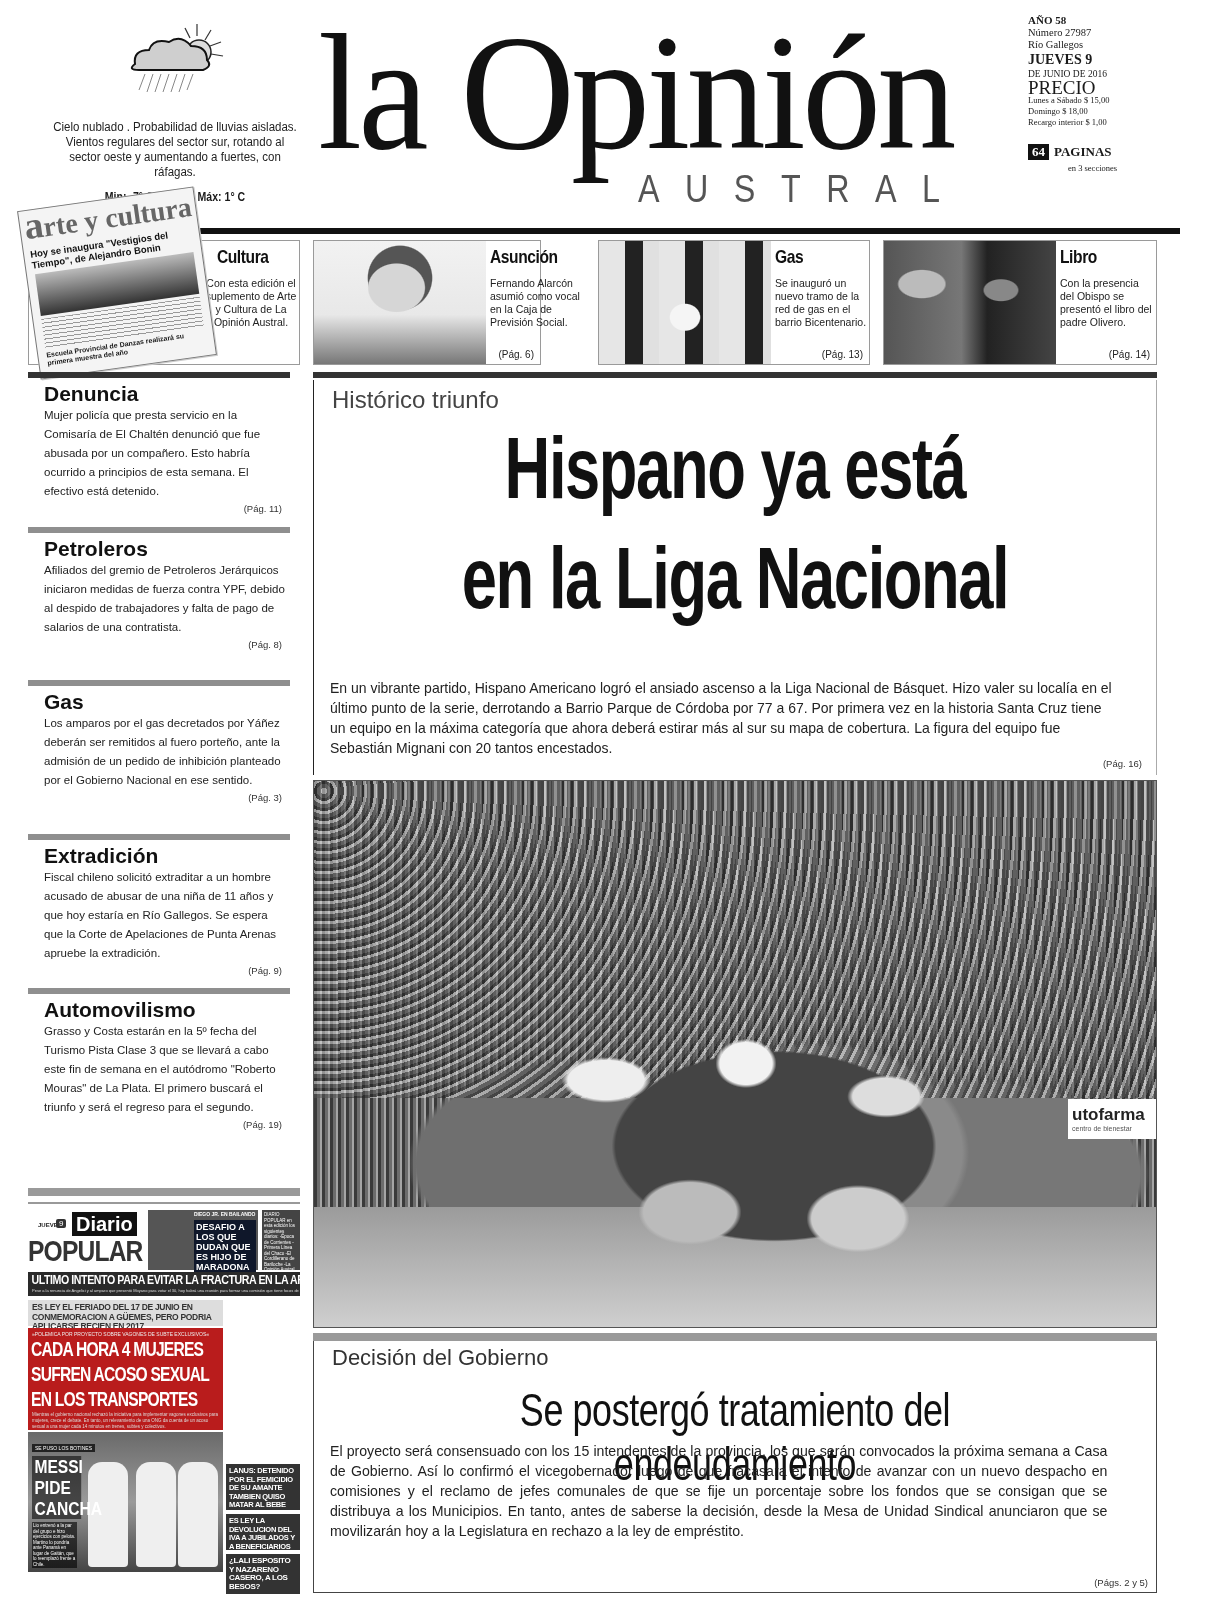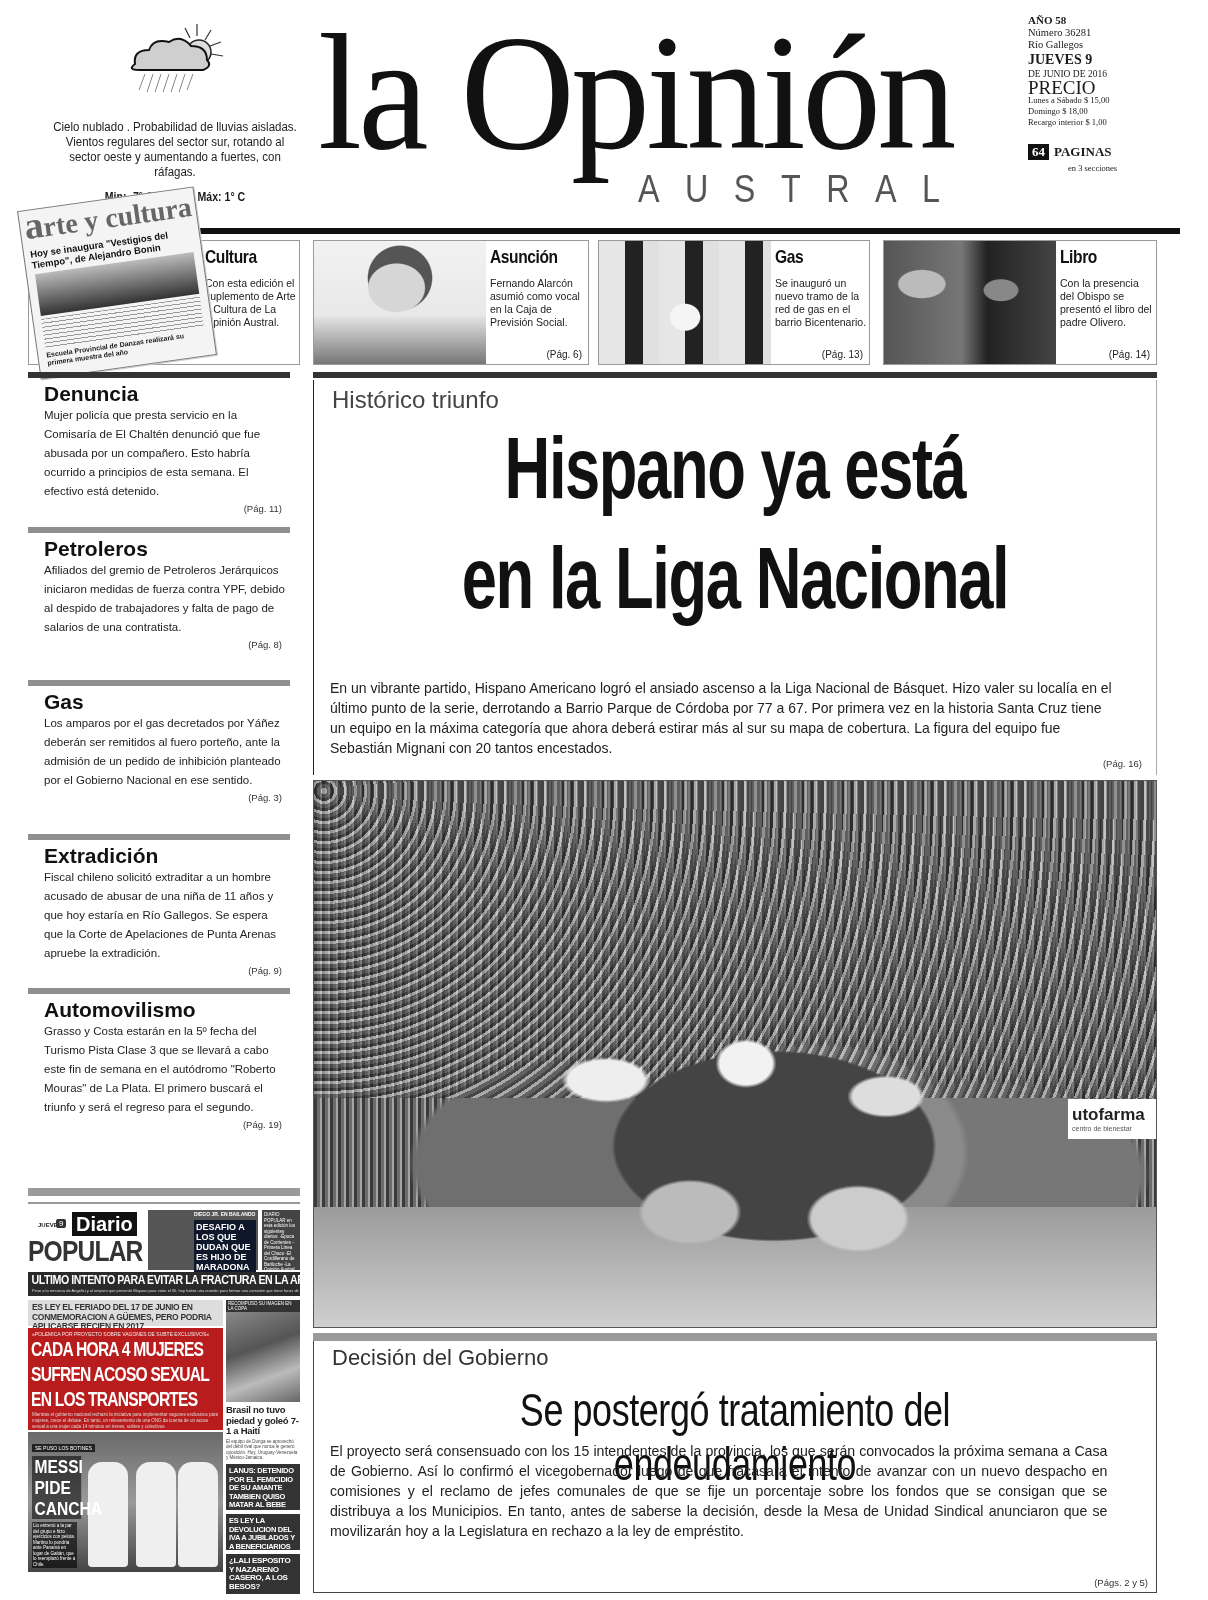--- a/index.html
+++ b/index.html
@@ -165,53 +165,53 @@
   </div>
 </div>
 
 <div class="abs masthead">
   <div class="masthead-title">la Opinión</div>
   <div class="masthead-sub">AUSTRAL</div>
 </div>
 
 <div class="abs edition">
   <div class="ed-year">AÑO 58</div>
-  <div class="ed-line">Número 36281</div>
+  <div class="ed-line">Número 27987</div>
   <div class="ed-line">Río Gallegos</div>
   <div class="ed-day">JUEVES 9</div>
   <div class="ed-date">DE JUNIO DE 2016</div>
   <div class="ed-price-h">PRECIO</div>
   <div class="ed-price">Lunes a Sábado $ 15,00</div>
   <div class="ed-price">Domingo $ 18,00</div>
   <div class="ed-price">Recargo interior $ 1,00</div>
   <div class="ed-pages">
     <span class="ed-pages-num">64</span>
     <span>PAGINAS</span>
   </div>
   <div class="ed-sections">en 3 secciones</div>
 </div>
 
 <div class="abs topbar"></div>
 
 <div class="abs teaser" style="left:28px;width:272px;">
-  <div class="txt" style="left:176px;width:92px;">
+  <div class="txt" style="left:176px;width:92px;text-align:center;">
     <h3>Cultura</h3>
     <p>Con esta edición el suplemento de Arte y Cultura de La Opinión Austral.</p>
   </div>
 </div>
 
 <div class="abs supp">
   <div class="supp-head"><span>a</span><span style="font-size:28px;">rte y cultura</span></div>
   <div class="supp-title">Hoy se inaugura "Vestigios del Tiempo", de Alejandro Bonin</div>
   <div class="supp-photo"></div>
   <div class="supp-lines"></div>
   <div class="supp-foot">Escuela Provincial de Danzas realizará su primera muestra del año</div>
 </div>
 
-<div class="abs teaser" style="left:313px;width:276px;">
+<div class="abs teaser" style="left:313px;width:228px;">
   <div class="photo" style="width:172px;background:radial-gradient(ellipse at 48% 38%,#c9a98a 0 0,#d6d6d6 0 22%,transparent 23%),radial-gradient(ellipse at 50% 30%,#555 0 26%,transparent 27%),linear-gradient(180deg,#f2f2f2 0%,#e8e8e8 60%,#777 100%);"></div>
   <div class="txt" style="left:176px;width:92px;">
     <h3>Asunción</h3>
     <p>Fernando Alarcón asumió como vocal en la Caja de Previsión Social.</p>
   </div>
   <div class="pg">(Pág. 6)</div>
 </div>
 
 <div class="abs teaser" style="left:598px;width:272px;">
   <div class="photo" style="width:172px;background:radial-gradient(ellipse at 50% 62%,#f5f5f5 0 12%,transparent 13%),repeating-linear-gradient(90deg,#e6e6e6 0 26px,#222 26px 44px,#e0e0e0 44px 60px),#ddd;"></div>
@@ -312,26 +312,20 @@
 
   <div class="dp-band">
     <div class="t">ULTIMO INTENTO PARA EVITAR LA FRACTURA EN LA AFA</div>
     <div class="s">Pese a la renuncia de Angelici y al amparo que presentó Moyano para votar el 30, hoy habrá una reunión para formar una comisión que tiene focos de conflicto</div>
   </div>
 
   <div class="dp-ley">
     <div class="t">ES LEY EL FERIADO DEL 17 DE JUNIO EN CONMEMORACION A GÜEMES, PERO PODRIA APLICARSE RECIEN EN 2017</div>
   </div>
 
-  <div class="dp-brasil">
-    <div class="tag">RECOMPUSO SU IMAGEN EN LA COPA</div>
-    <div class="ph"></div>
-    <div class="hl">Brasil no tuvo piedad y goleó 7-1 a Haití</div>
-    <div class="tx">El equipo de Dunga se aprovechó del débil rival que nunca le generó oposición. Hoy, Uruguay-Venezuela y México-Jamaica.</div>
-  </div>
 
   <div class="dp-cada">
     <div class="tag">»POLEMICA POR PROYECTO SOBRE VAGONES DE SUBTE EXCLUSIVOS«</div>
     <div class="hl">CADA HORA 4 MUJERES</div>
     <div class="hl">SUFREN ACOSO SEXUAL</div>
     <div class="hl">EN LOS TRANSPORTES</div>
     <div class="tx">Mientras el gobierno nacional rechazó la iniciativa para implementar vagones exclusivos para mujeres, crece el debate. En tanto, un relevamiento de una ONG da cuenta de un acoso sexual a una mujer cada 14 minutos en trenes, subtes y colectivos.</div>
   </div>
 
   <div class="dp-messi">

